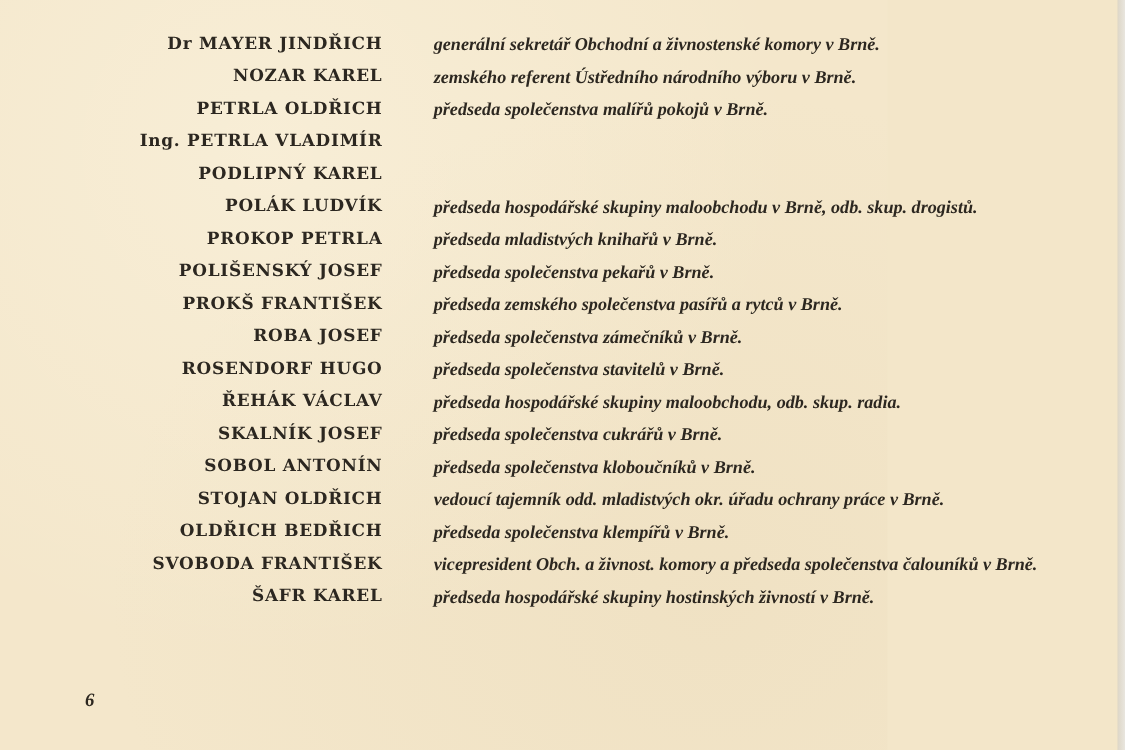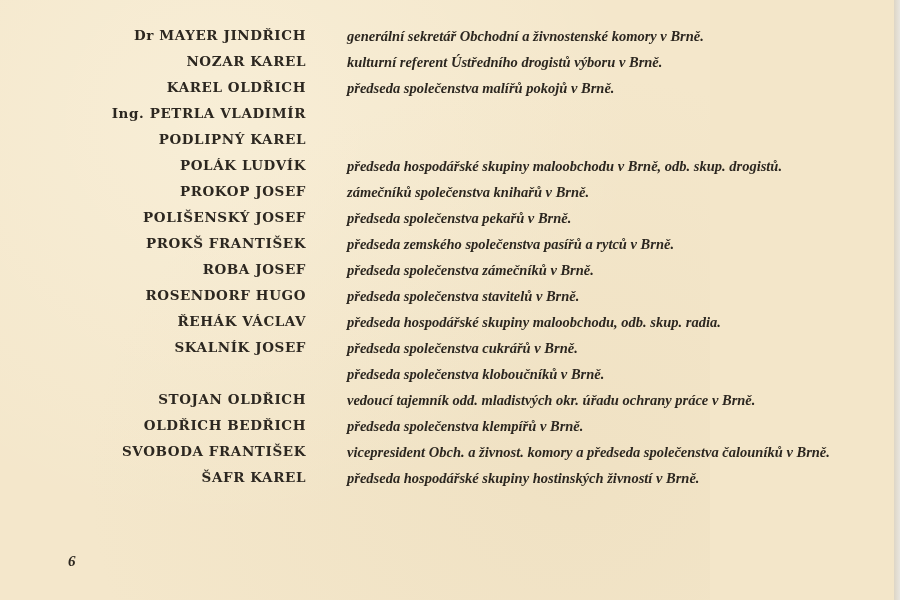--- a/index.html
+++ b/index.html
@@ -84,39 +84,39 @@
 <body>
 
 <div class="paper">
   <div class="rows">
     <div class="row">
       <span class="name">Dr MAYER JINDŘICH</span>
       <span class="desc">generální sekretář Obchodní a živnostenské komory v Brně.</span>
     </div>
     <div class="row">
       <span class="name">NOZAR KAREL</span>
-      <span class="desc">kulturní referent Ústředního drogistů výboru v Brně.</span>
+      <span class="desc">zemského referent Ústředního národního výboru v Brně.</span>
     </div>
     <div class="row">
-      <span class="name">KAREL OLDŘICH</span>
+      <span class="name">PETRLA OLDŘICH</span>
       <span class="desc">předseda společenstva malířů pokojů v Brně.</span>
     </div>
     <div class="row">
       <span class="name">Ing. PETRLA VLADIMÍR</span>
     </div>
     <div class="row">
       <span class="name">PODLIPNÝ KAREL</span>
     </div>
     <div class="row">
       <span class="name">POLÁK LUDVÍK</span>
       <span class="desc">předseda hospodářské skupiny maloobchodu v Brně, odb. skup. drogistů.</span>
     </div>
     <div class="row">
-      <span class="name">PROKOP JOSEF</span>
-      <span class="desc">zámečníků společenstva knihařů v Brně.</span>
+      <span class="name">PROKOP PETRLA</span>
+      <span class="desc">předseda mladistvých knihařů v Brně.</span>
     </div>
     <div class="row">
       <span class="name">POLIŠENSKÝ JOSEF</span>
       <span class="desc">předseda společenstva pekařů v Brně.</span>
     </div>
     <div class="row">
       <span class="name">PROKŠ FRANTIŠEK</span>
       <span class="desc">předseda zemského společenstva pasířů a rytců v Brně.</span>
     </div>
     <div class="row">
@@ -129,20 +129,21 @@
     </div>
     <div class="row">
       <span class="name">ŘEHÁK VÁCLAV</span>
       <span class="desc">předseda hospodářské skupiny maloobchodu, odb. skup. radia.</span>
     </div>
     <div class="row">
       <span class="name">SKALNÍK JOSEF</span>
       <span class="desc">předseda společenstva cukrářů v Brně.</span>
     </div>
     <div class="row">
+      <span class="name">SOBOL ANTONÍN</span>
       <span class="desc">předseda společenstva kloboučníků v Brně.</span>
     </div>
     <div class="row">
       <span class="name">STOJAN OLDŘICH</span>
       <span class="desc">vedoucí tajemník odd. mladistvých okr. úřadu ochrany práce v Brně.</span>
     </div>
     <div class="row">
       <span class="name">OLDŘICH BEDŘICH</span>
       <span class="desc">předseda společenstva klempířů v Brně.</span>
     </div>

